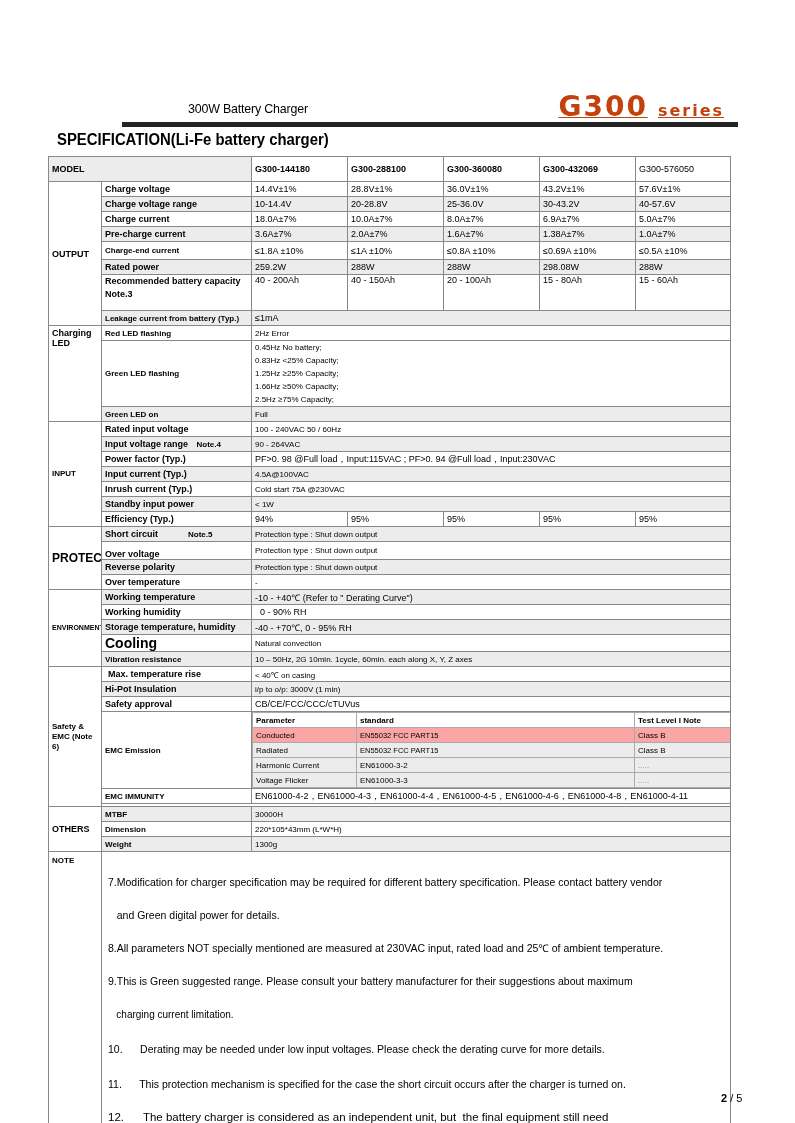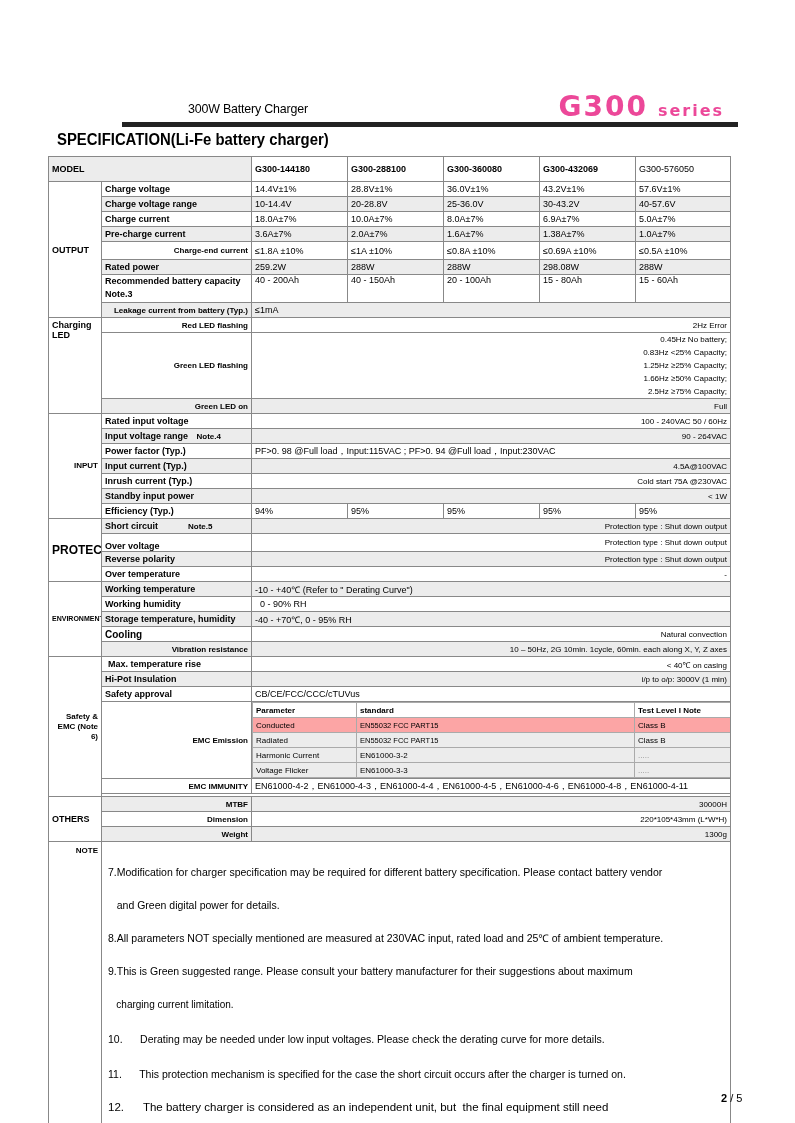--- a/index.html
+++ b/index.html
@@ -1,33 +1,33 @@
 <!DOCTYPE html>
 <html><head>
 <meta charset="utf-8">
 <style>
   html, body { margin:0; padding:0; background:#ffffff; }
   body { width:795px; height:1123px; position:relative; font-family:"Liberation Sans", sans-serif; color:#000; overflow:hidden; }
   .header { position:absolute; left:50px; top:92px; width:688px; height:36px; }
   .logo { position:absolute; left:0; top:2px; width:130px; height:28px; }
   .logo svg { display:block; }
   .subtitle { position:absolute; left:138px; top:9px; font-size:13.5px; font-weight:normal; letter-spacing:-0.2px; transform:scaleX(0.92); transform-origin:left; }
-  .series { position:absolute; right:14px; top:-2px; font-family:"DejaVu Sans", sans-serif; font-weight:bold; color:#ec4899; }
+  .series { position:absolute; right:14px; top:-2px; font-family:"DejaVu Sans", sans-serif; font-weight:bold; color:#c2410c;text-decoration:underline; }
   .series .big { font-size:28px; letter-spacing:2px; }
   .series .small { font-size:16px; letter-spacing:2px; margin-left:10px; }
   .rule { position:absolute; left:122px; top:122px; width:616px; height:5px; background:#222; }
   .spec-title { position:absolute; left:57px; top:131px; font-size:16px; font-weight:bold; transform:scaleX(0.93); transform-origin:left; }
 
   table.spec { position:absolute; left:48px; top:156px; width:682px; border-collapse:collapse; table-layout:fixed; font-size:9px; }
   table.spec td { border:1px solid #888; padding:0 3px; height:14px; vertical-align:middle; white-space:nowrap; overflow:hidden; }
   table.spec td.grp { font-weight:bold; vertical-align:middle; white-space:normal; line-height:10px; }
   table.spec td.lbl { font-weight:bold; }
   table.spec tr.shade td.v, table.spec tr.shade td.lbl { background:#ececec; }
   .note-inline { margin-left:30px; font-weight:bold; font-size:8px; }
-  .tiny { font-size:8px;text-align:right; }
+  .tiny { font-size:8px; }
   .hdr td { font-weight:bold; }
   table.inner { width:100%; border-collapse:collapse; table-layout:fixed; font-size:8px; }
   table.inner td { border:1px solid #aaa; height:14px; padding:0 3px; }
   .led-lines div { line-height:13px; }
   .notes div { font-size:10.5px; line-height:13px; }
   .pageno { position:absolute; left:721px; top:1092px; font-size:11px; }
   .pageno b { font-weight:bold; }
 </style>
 </head>
 <body>
@@ -104,21 +104,21 @@
     <td class="v">≤0.5A ±10%</td>
   </tr>
   <tr class="shade">
     <td class="lbl">Rated power</td>
     <td class="v">259.2W</td>
     <td class="v">288W</td>
     <td class="v">288W</td>
     <td class="v">298.08W</td>
     <td class="v">288W</td>
   </tr>
-  <tr style="height:28px">
+  <tr style="height:36px">
     <td class="lbl" style="vertical-align:top;line-height:13px">
       <div>Recommended battery capacity</div>
       <div>Note.3</div>
     </td>
     <td class="v" style="vertical-align:top">40 - 200Ah</td>
     <td class="v" style="vertical-align:top">40 - 150Ah</td>
     <td class="v" style="vertical-align:top">20 - 100Ah</td>
     <td class="v" style="vertical-align:top">15 - 80Ah</td>
     <td class="v" style="vertical-align:top">15 - 60Ah</td>
   </tr>
@@ -206,21 +206,21 @@
   </tr>
   <tr>
     <td class="lbl">Working humidity</td>
     <td colspan="5" class="v" style="white-space:pre">  0 - 90% RH</td>
   </tr>
   <tr class="shade">
     <td class="lbl">Storage temperature, humidity</td>
     <td colspan="5" class="v">-40 - +70℃, 0 - 95% RH</td>
   </tr>
   <tr>
-    <td class="lbl" style="font-size:10px">Cooling</td>
+    <td class="lbl" style="font-size:14px">Cooling</td>
     <td colspan="5" class="v tiny">Natural convection</td>
   </tr>
   <tr class="shade">
     <td class="lbl tiny">Vibration resistance</td>
     <td colspan="5" class="v tiny">10 – 50Hz, 2G 10min. 1cycle, 60min. each along X, Y, Z axes</td>
   </tr>
 
   <tr>
     <td rowspan="6" class="grp tiny">Safety &amp; EMC (Note 6)</td>
     <td class="lbl" style="padding-left:6px">Max. temperature rise</td>

